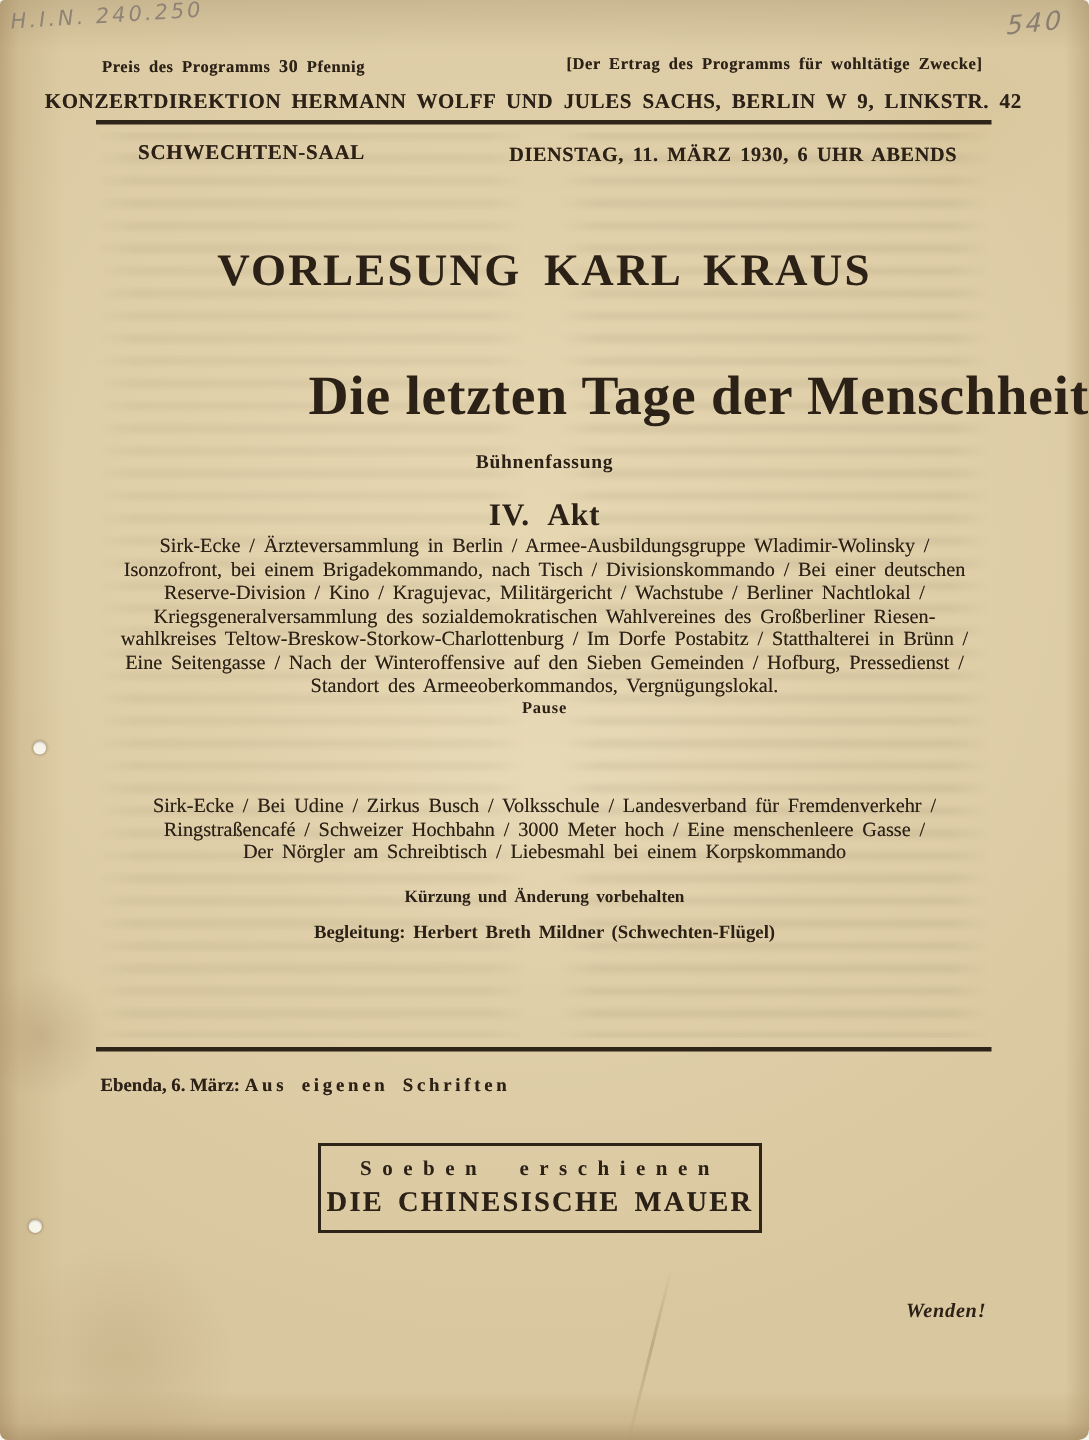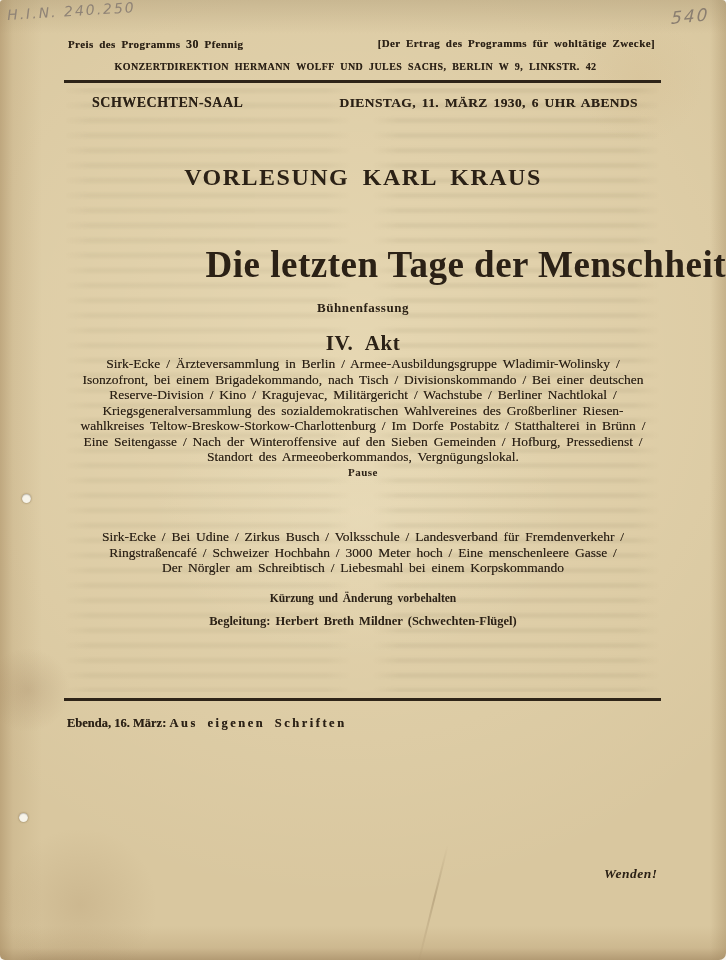--- a/index.html
+++ b/index.html
@@ -31,27 +31,27 @@
   }
   .bleed.left  { left:64px;  opacity:.45; }
   .bleed.right { left:372px; opacity:.6; }
   .hand { font-family:"DejaVu Sans", sans-serif; font-style:italic; color:#8f8376; }
   .hand.tl { left:7px; top:3px; font-size:14px; letter-spacing:2px; transform:rotate(-3.5deg); }
   .hand.tr { left:671px; top:6px; font-size:17px; letter-spacing:2px; transform:rotate(-6deg) skewX(-8deg); color:#8a7e70; }
   .smalltop { top:37px; font-size:11px; letter-spacing:.4px; word-spacing:2.5px; font-weight:600; }
   .price { left:68px; }
   .price .bold { font-weight:700; font-size:12px; }
   .charity { right:71px; }
-  .direction { left:0; right:15px; top:61px; text-align:center; font-size:10px; font-weight:600; letter-spacing:.4px; word-spacing:3px; }
+  .direction { left:0; right:15px; top:61px; text-align:center; font-size:14px; font-weight:600; letter-spacing:.4px; word-spacing:3px; }
   .rule { left:64px; width:597px; height:2.5px; background:#2e2418; }
   .rule.top { top:80px; }
   .rule.bottom { top:698px; }
   .venue { left:92px; top:95px; font-size:14px; font-weight:600; letter-spacing:.5px; }
   .datetime { right:88px; top:95px; font-size:13.5px; font-weight:600; letter-spacing:.4px; word-spacing:2px; }
-  .title { left:0; right:0; top:164px; margin:0; text-align:center; font-size:24px; font-weight:700; letter-spacing:1.5px; word-spacing:6px; }
+  .title { left:0; right:0; top:164px; margin:0; text-align:center; font-size:30px; font-weight:700; letter-spacing:1.5px; word-spacing:6px; }
   .work-title { left:0; right:0; top:243px; margin:0; text-align:right; font-size:37px; font-weight:700; letter-spacing:.5px; }
   .subtitle { left:0; right:0; top:300px; text-align:center; font-size:13px; font-weight:700; letter-spacing:.5px; }
   .act-heading { left:0; right:0; margin:0; text-align:center; font-size:21px; font-weight:600; word-spacing:7px; letter-spacing:.5px; }
   .act4-heading { top:331px; }
   .act5-heading { top:501px; }
   .act-body { left:34px; right:34px; text-align:center; font-size:13.5px; line-height:15.5px; white-space:pre-line; word-spacing:2.5px; font-weight:500; }
   .act4-body { top:356px; }
   .act5-body { top:529px; }
   .pause { left:0; right:0; top:466px; text-align:center; font-size:11px; font-weight:600; letter-spacing:.5px; }
   .rights { left:0; right:0; top:592px; text-align:center; font-size:11.5px; font-weight:600; word-spacing:2px; }
@@ -112,24 +112,28 @@
   <div class="abs act-body act5-body ink-soft">Sirk-Ecke / Bei Udine / Zirkus Busch / Volksschule / Landesverband für Fremdenverkehr /
 Ringstraßencafé / Schweizer Hochbahn / 3000 Meter hoch / Eine menschenleere Gasse /
 Der Nörgler am Schreibtisch / Liebesmahl bei einem Korpskommando</div>
 
   <div class="abs accomp">Begleitung: Herbert Breth Mildner (Schwechten-Flügel)</div>
   <div class="abs rights">Kürzung und Änderung vorbehalten</div>
 
   <div class="abs rule bottom"></div>
 
   <div class="abs next-event ink-soft">
-    <span>Ebenda, 16. März:</span>
+    <span>Ebenda, 6. März:</span>
     <span class="spaced">Aus eigenen Schriften</span>
   </div>
 
+  <div class="abs ad-box">
+    <div class="ad-sub">Soeben erschienen</div>
+    <div class="ad-title ink-soft">DIE CHINESISCHE MAUER</div>
+  </div>
 
   <div class="abs wenden">Wenden!</div>
 
   <div class="hole h1"></div>
   <div class="hole h2"></div>
   <div class="abs crease"></div>
 
 </div>
 
 </body></html>

